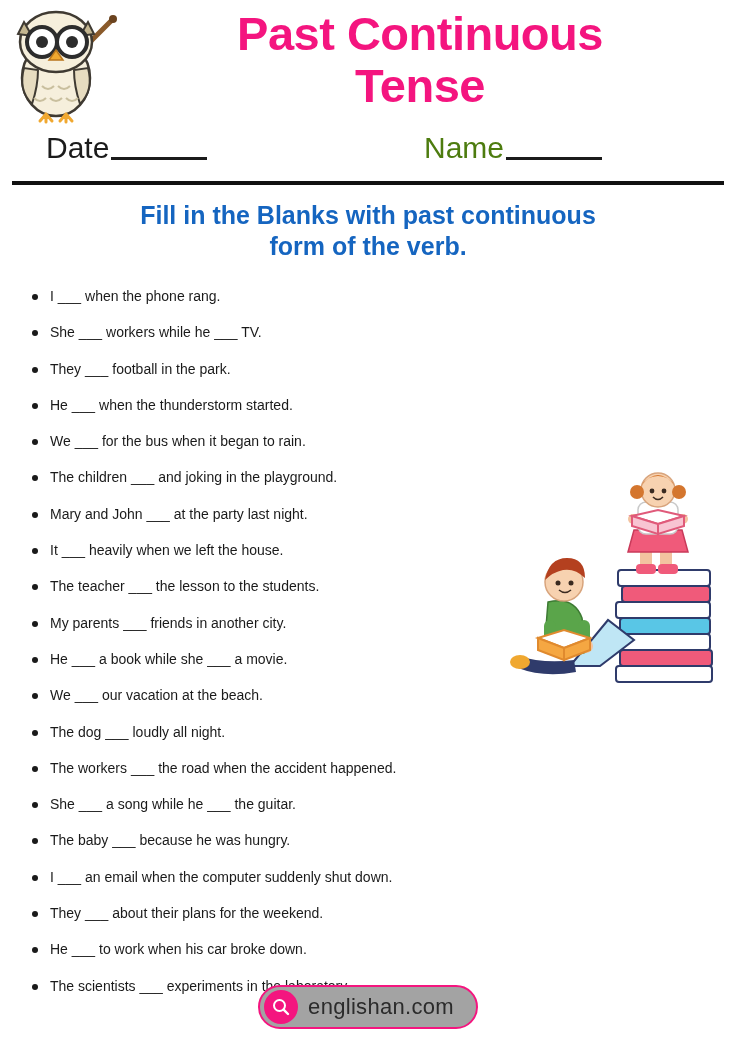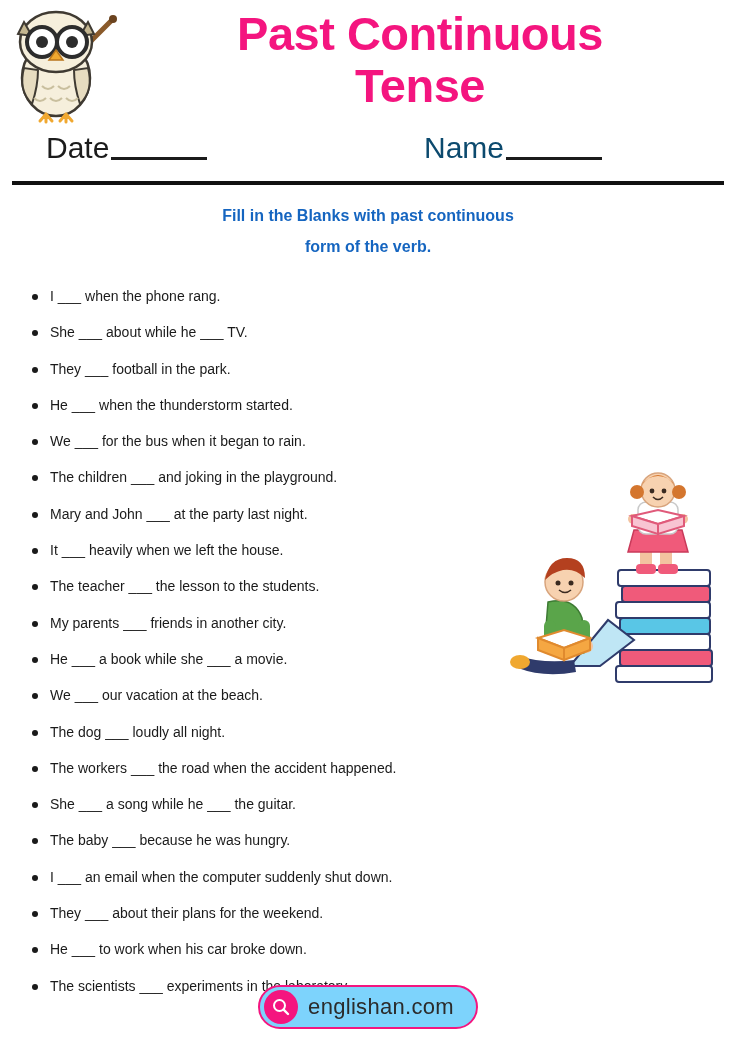--- a/index.html
+++ b/index.html
@@ -56,21 +56,21 @@
     top: 0;
     font-size: 30px;
     color: #1b1b1b;
     margin-left: 8px;
   }
   .meta-name {
     position: absolute;
     left: 424px;
     top: 0;
     font-size: 30px;
-    color: #0c4a6e;
+    color: #4d7c0f;
   }
   .ruleline {
     display: inline-block;
     border-bottom: 3px solid #1b1b1b;
     width: 96px;
     height: 18px;
     margin-left: 2px;
     vertical-align: -2px;
   }
   .hrule {
@@ -84,21 +84,21 @@
 
   
   .instruction {
     position: absolute;
     top: 200px;
     left: 68px;
     width: 600px;
     text-align: center;
     color: #1565c0;
     font-weight: bold;
-    font-size: 16px;
+    font-size: 25px;
     line-height: 31px;
   }
 
   
   .questions {
     position: absolute;
     top: 278px;
     left: 0;
     width: 736px;
     margin: 0;
@@ -143,21 +143,21 @@
     display: flex;
     justify-content: center;
   }
   .badge {
     display: flex;
     align-items: center;
     gap: 10px;
     border: 2px solid #f4157f;
     border-radius: 22px;
     padding: 3px 22px 3px 4px;
-    background: #7dd3fc;
+    background: #a3a3a3;
   }
   .badge-icon {
     width: 34px;
     height: 34px;
     border-radius: 50%;
     background: #f4157f;
     display: flex;
     align-items: center;
     justify-content: center;
   }
@@ -231,21 +231,21 @@
   </div>
   <div class="hrule"></div>
 
   <div class="instruction">
     <div>Fill in the Blanks with past continuous</div>
     <div>form of the verb.</div>
   </div>
 
   <ul class="questions">
     <li>I ___ when the phone rang.</li>
-    <li>She ___ about while he ___ TV.</li>
+    <li>She ___ workers while he ___ TV.</li>
     <li>They ___ football in the park.</li>
     <li>He ___ when the thunderstorm started.</li>
     <li>We ___ for the bus when it began to rain.</li>
     <li>The children ___ and joking in the playground.</li>
     <li>Mary and John ___ at the party last night.</li>
     <li>It ___ heavily when we left the house.</li>
     <li>The teacher ___ the lesson to the students.</li>
     <li>My parents ___ friends in another city.</li>
     <li>He ___ a book while she ___ a movie.</li>
     <li>We ___ our vacation at the beach.</li>

